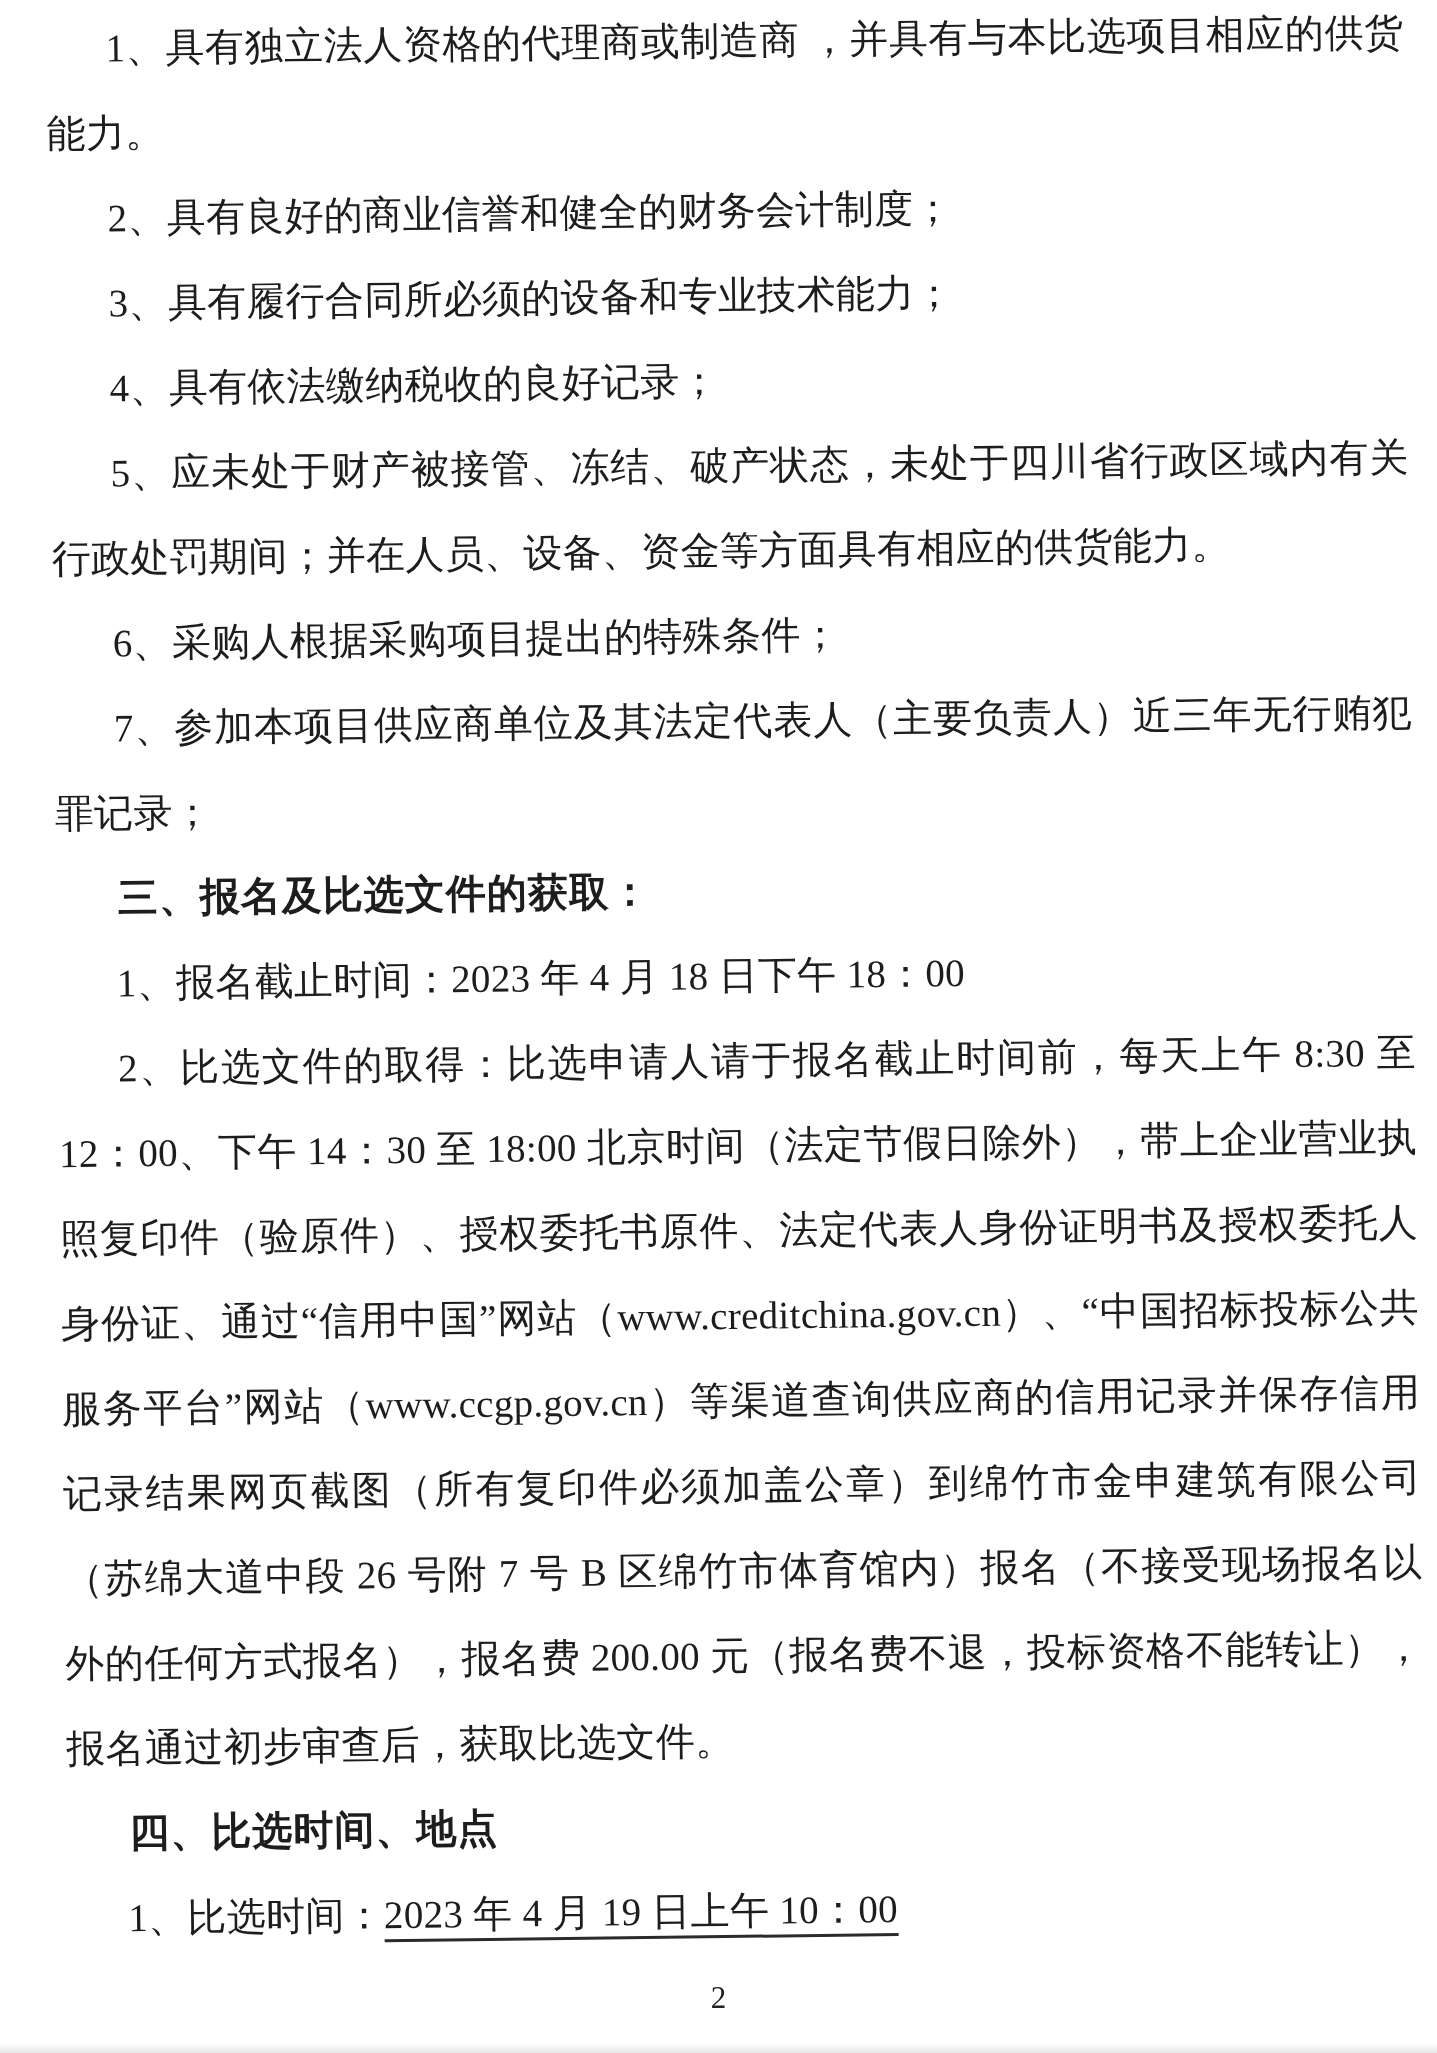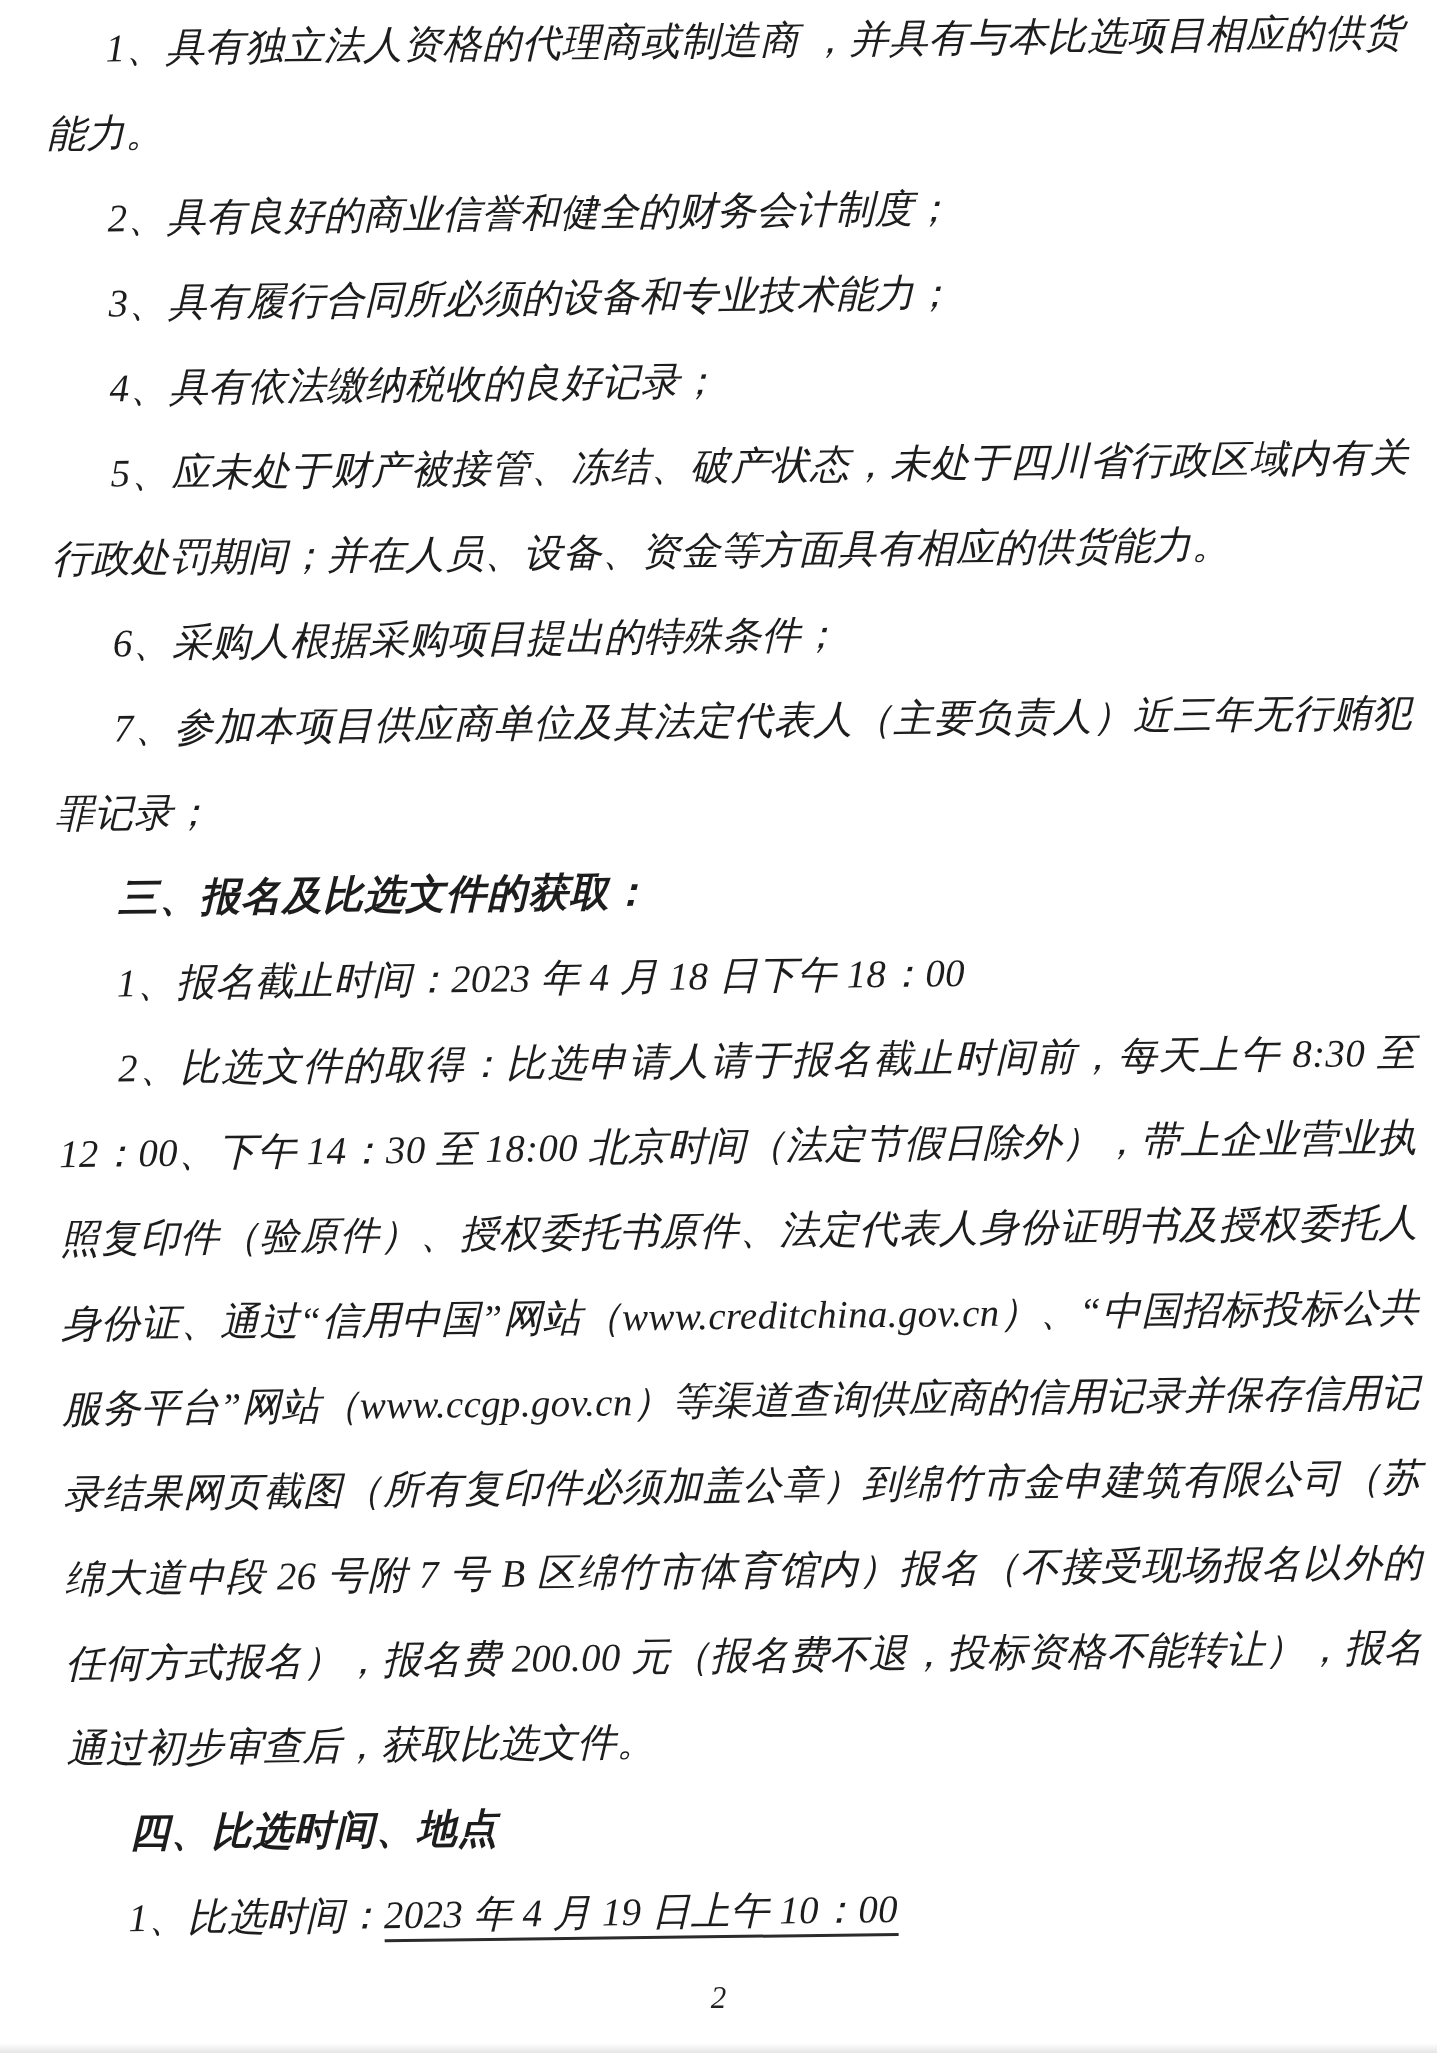--- a/index.html
+++ b/index.html
@@ -13,21 +13,20 @@
     background: #f4f4f4;
     font-family: "Liberation Serif", "DejaVu Serif", serif;
     color: #1d1d1d;
   }
   .sheet {
     position: relative;
     width: 1437px;
     height: 2053px;
     background: #ffffff;
     overflow: hidden;
-    font-style: italic;
   }
   
   .content {
     position: absolute;
     top: 6px;
     left: 45px;
     width: 1358px;
     transform: rotate(-0.7deg);
     transform-origin: 20px 0;
   }

